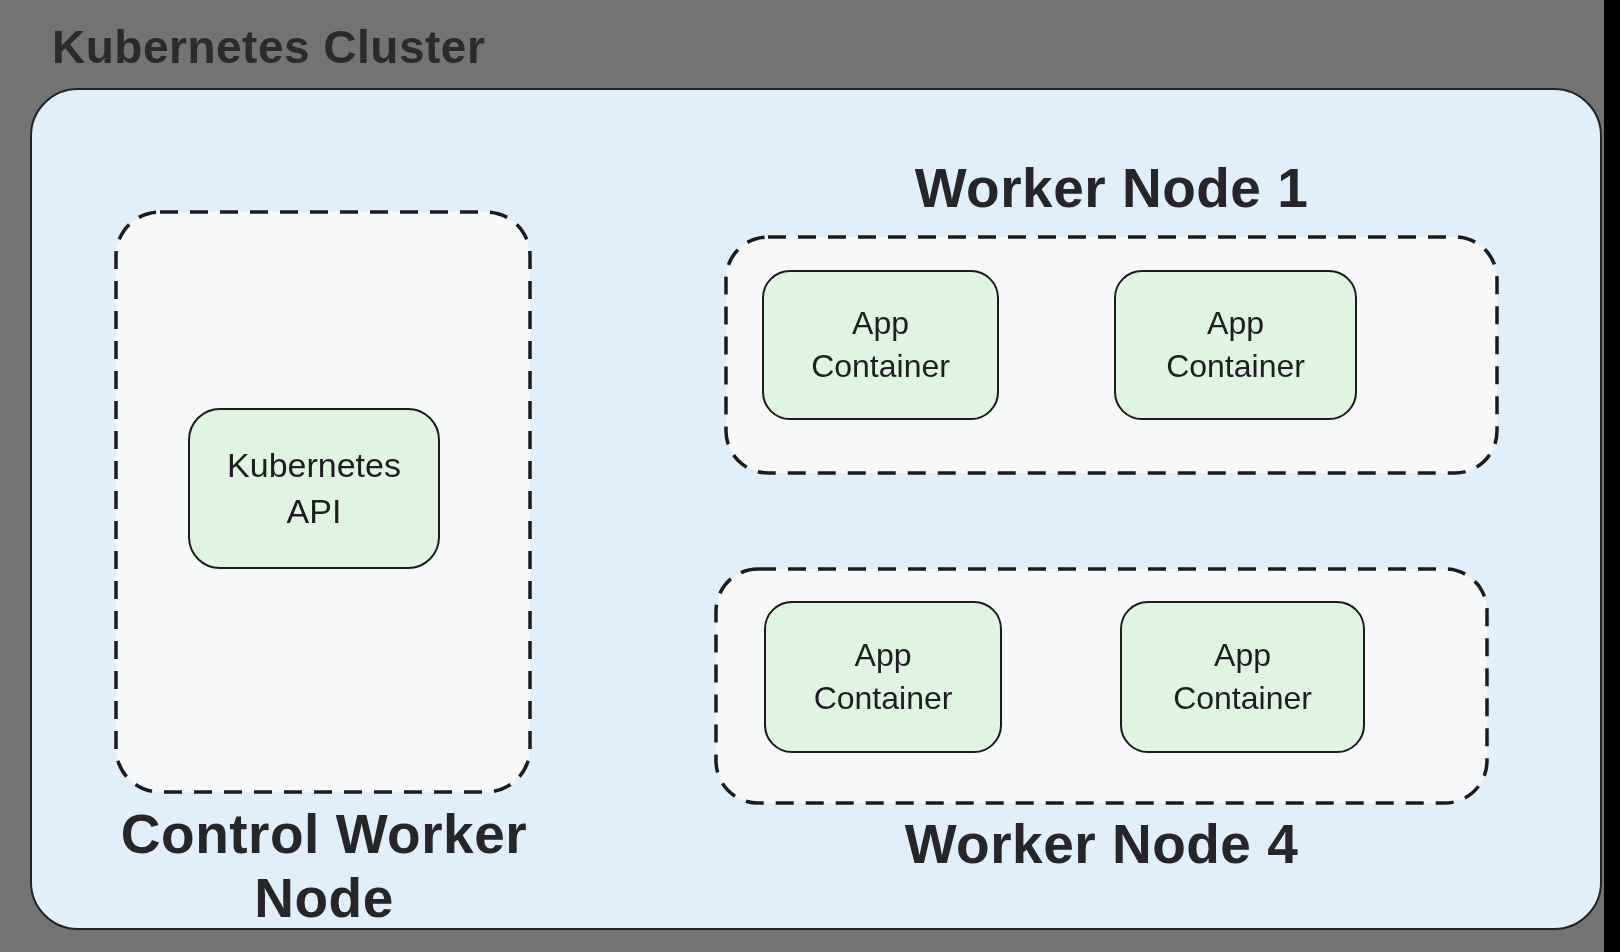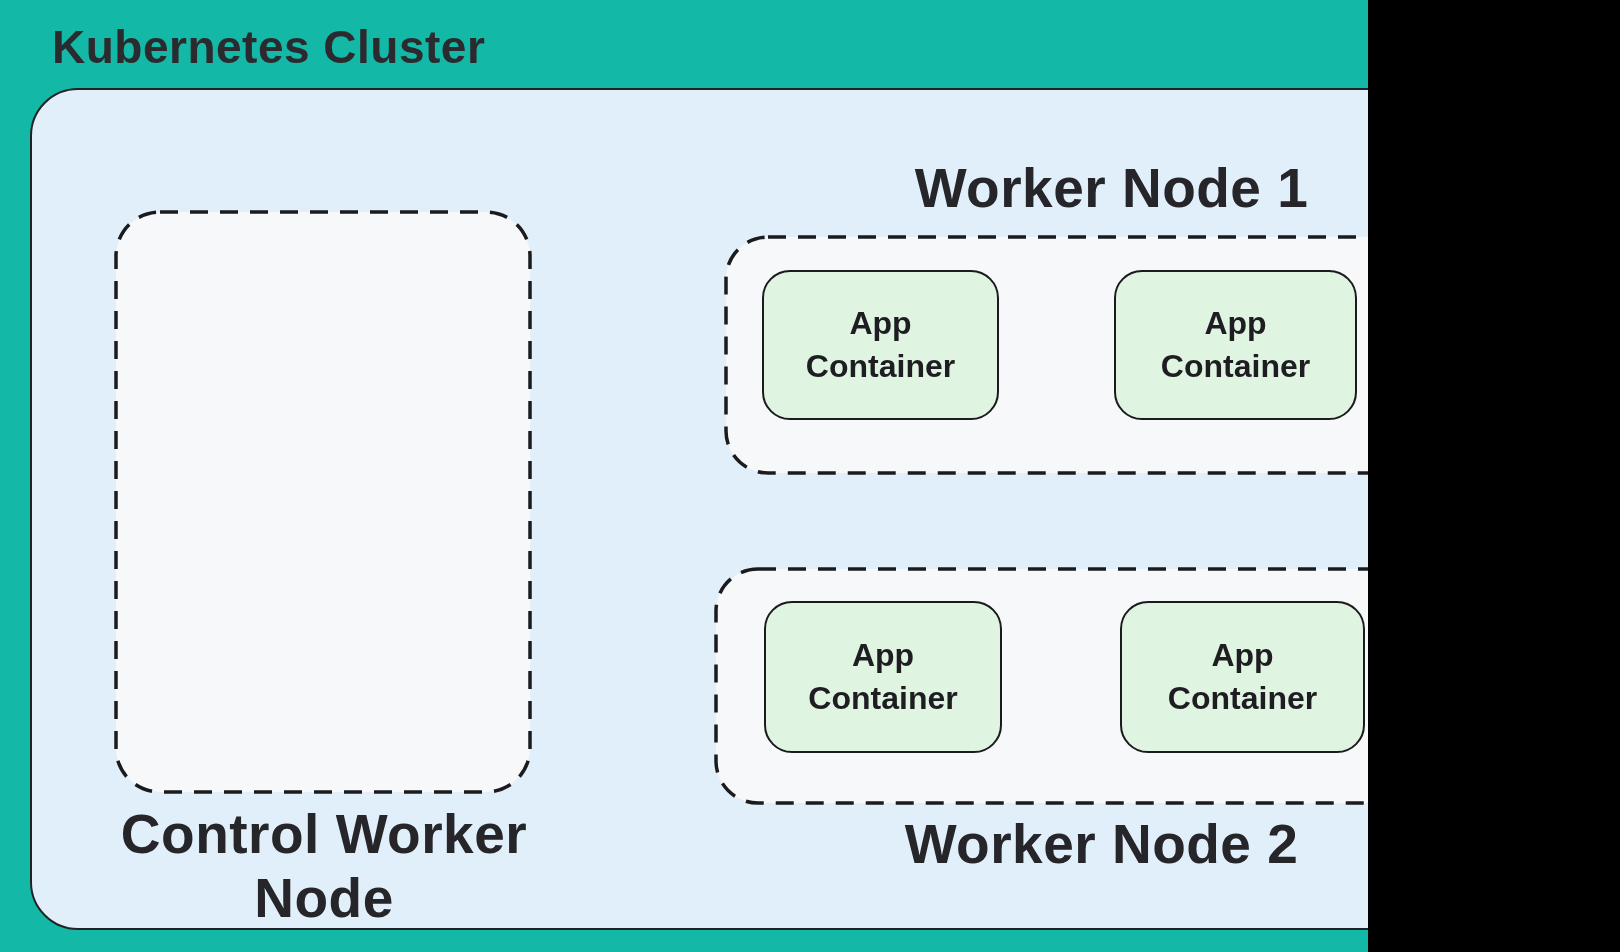--- a/index.html
+++ b/index.html
@@ -3,23 +3,23 @@
 <meta charset="utf-8">
 <style>
   html, body {
     margin: 0;
     padding: 0;
     background: #000000;
     font-family: "Liberation Sans", "DejaVu Sans", sans-serif;
   }
   .canvas {
     position: relative;
-    width: 1368px;
+    width: 1604px;
     height: 952px;
-    background: #14b8a6;
+    background: #737373;
     overflow: hidden;
     color: #28272c;
   }
   .diagram-title {
     position: absolute;
     left: 52px;
     top: 20px;
     font-size: 46px;
     font-weight: 600;
     letter-spacing: 0.5px;
@@ -52,21 +52,21 @@
     border: 2.5px solid #1b1b1d;
     border-radius: 28px;
     display: flex;
     align-items: center;
     justify-content: center;
     text-align: center;
     box-sizing: border-box;
   }
   .green-box span {
     font-size: 32px;
-    font-weight: 700;
+    font-weight: 400;
     line-height: 1.35;
     color: #1e1d22;
     max-width: 170px;
   }
   .api-box span {
     font-size: 34px;
     max-width: 210px;
   }
   .node-label {
     position: absolute;
@@ -84,20 +84,23 @@
 
   <div class="diagram-title">Kubernetes Cluster</div>
 
   <div class="cluster">
 
     <div class="node" style="left:82px; top:120px; width:418px; height:584px;">
       <svg width="418" height="584">
         <rect x="2" y="2" width="414" height="580" rx="44" ry="44" fill="#f7f8f9" stroke="#1b1b1d" stroke-width="3.5" stroke-dasharray="18 12"></rect>
       </svg>
 
+      <div class="green-box api-box" style="left:74px; top:198px; width:252px; height:161px; border-radius:32px;">
+        <span>Kubernetes API</span>
+      </div>
     </div>
 
     <div class="node-label" style="left:62px; top:712px; width:460px;">Control Worker Node</div>
 
     <div class="node-label" style="left:692px; top:66px; width:775px;">Worker Node 1</div>
 
     <div class="node" style="left:692px; top:145px; width:775px; height:240px;">
       <svg width="775" height="240">
         <rect x="2" y="2" width="771" height="236" rx="42" ry="42" fill="#f7f8f9" stroke="#1b1b1d" stroke-width="3.5" stroke-dasharray="18 12"></rect>
       </svg>
@@ -114,16 +117,16 @@
         <rect x="2" y="2" width="771" height="234" rx="42" ry="42" fill="#f7f8f9" stroke="#1b1b1d" stroke-width="3.5" stroke-dasharray="18 12"></rect>
       </svg>
       <div class="green-box" style="left:50px; top:34px; width:238px; height:152px;">
         <span>App Container</span>
       </div>
       <div class="green-box" style="left:406px; top:34px; width:245px; height:152px;">
         <span>App Container</span>
       </div>
     </div>
 
-    <div class="node-label" style="left:682px; top:722px; width:775px;">Worker Node 2</div>
+    <div class="node-label" style="left:682px; top:722px; width:775px;">Worker Node 4</div>
 
   </div>
 </div>
 
 </body></html>

